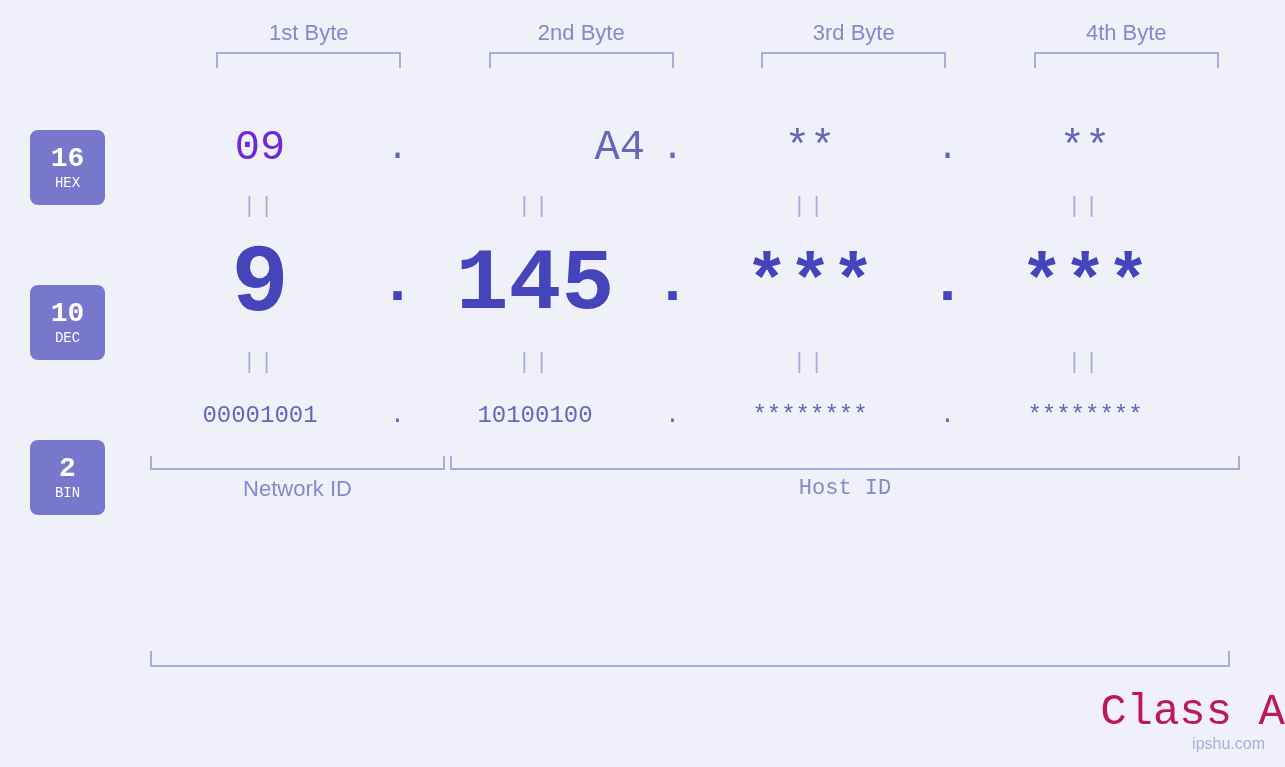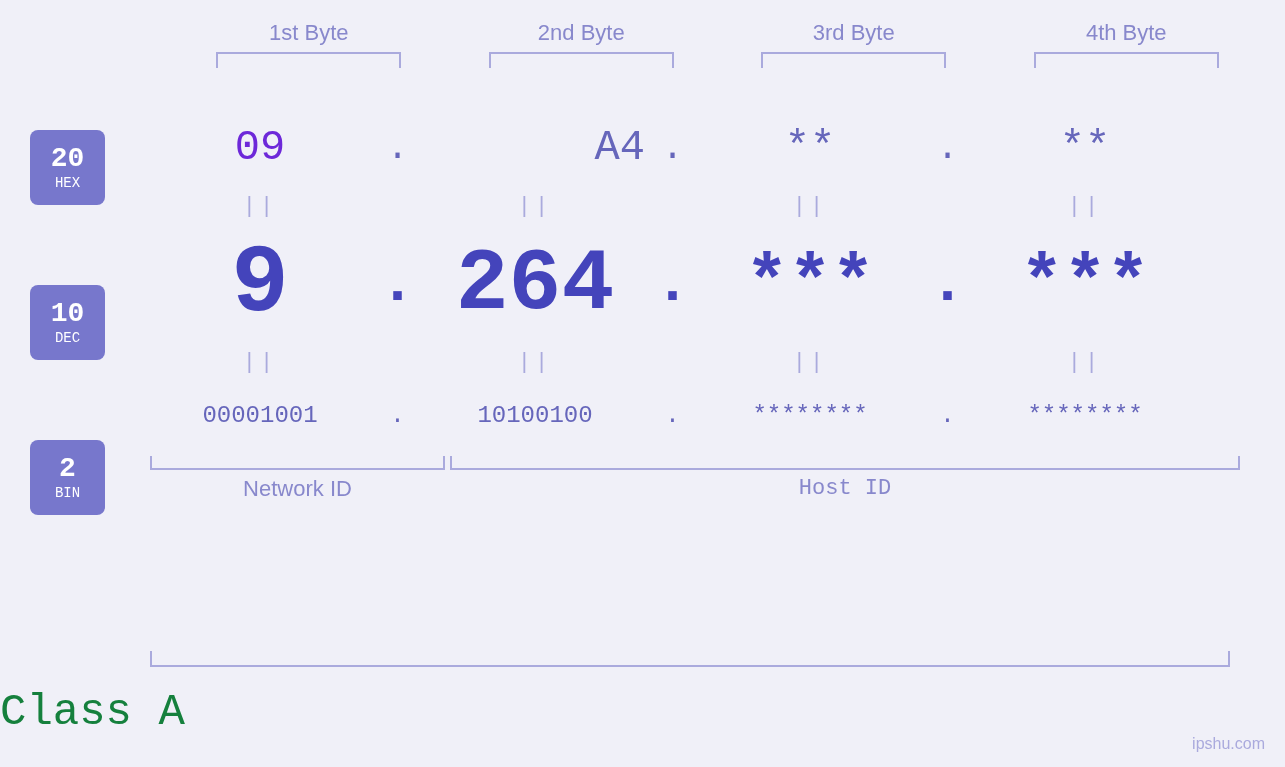--- a/index.html
+++ b/index.html
@@ -124,21 +124,21 @@
     <div style="width:275px; display:flex; justify-content:center;">
       <div style="width:185px; height:16px; border-top:2px solid #aaaadd; border-left:2px solid #aaaadd; border-right:2px solid #aaaadd;"></div>
     </div>
     <div style="width:275px; display:flex; justify-content:center;">
       <div style="width:185px; height:16px; border-top:2px solid #aaaadd; border-left:2px solid #aaaadd; border-right:2px solid #aaaadd;"></div>
     </div>
   </div>
 
   <div class="badge-column">
     <div class="badge">
-      <span class="badge-number">20</span>
+      <span class="badge-number">16</span>
       <span class="badge-label">HEX</span>
     </div>
     <div class="badge">
       <span class="badge-number">10</span>
       <span class="badge-label">DEC</span>
     </div>
     <div class="badge">
       <span class="badge-number">2</span>
       <span class="badge-label">BIN</span>
     </div>
@@ -189,21 +189,21 @@
     </div>
 
     <div class="flex-row" style="height:120px;">
       <div class="flex-cell" style="width:220px;">
         <span style="font-size:96px; color:#4444bb; font-family:'Courier New',monospace; font-weight:bold;">9</span>
       </div>
       <div class="flex-cell" style="width:55px;">
         <span style="font-size:60px; color:#4444bb; font-family:'Courier New',monospace; font-weight:bold;">.</span>
       </div>
       <div class="flex-cell" style="width:220px;">
-        <span style="font-size:88px; color:#4444bb; font-family:'Courier New',monospace; font-weight:bold;">264</span>
+        <span style="font-size:88px; color:#4444bb; font-family:'Courier New',monospace; font-weight:bold;">145</span>
       </div>
       <div class="flex-cell" style="width:55px;">
         <span style="font-size:60px; color:#4444bb; font-family:'Courier New',monospace; font-weight:bold;">.</span>
       </div>
       <div class="flex-cell" style="width:220px;">
         <span style="font-size:72px; color:#4444bb; font-family:'Courier New',monospace; font-weight:bold;">***</span>
       </div>
       <div class="flex-cell" style="width:55px;">
         <span style="font-size:60px; color:#4444bb; font-family:'Courier New',monospace; font-weight:bold;">.</span>
       </div>
@@ -265,17 +265,17 @@
     <div style="display:flex; width:1090px; margin-top:6px;">
       <div style="width:295px; text-align:center; color:#8888cc; font-size:22px; font-family:Liberation Sans, sans-serif;">Network ID</div>
       <div style="width:5px;"></div>
       <div style="flex:1; text-align:center; color:#8888cc; font-size:22px; font-family:'Courier New',monospace;">Host ID</div>
     </div>
 
   </div>
 
   <div style="position:absolute; bottom:100px; left:150px; width:1080px; height:16px; border-bottom:2px solid #aaaadd; border-left:2px solid #aaaadd; border-right:2px solid #aaaadd;"></div>
 
-  <div style="position:absolute; bottom:30px; width:100%; text-align:left; color:#15803d; font-size:44px; font-family:'Courier New',monospace;">Class A</div>
+  <div style="position:absolute; bottom:30px; width:100%; text-align:right; color:#be185d; font-size:44px; font-family:'Courier New',monospace;">Class A</div>
 
   <div class="watermark">ipshu.com</div>
 
 </div>
 
 </body></html>

